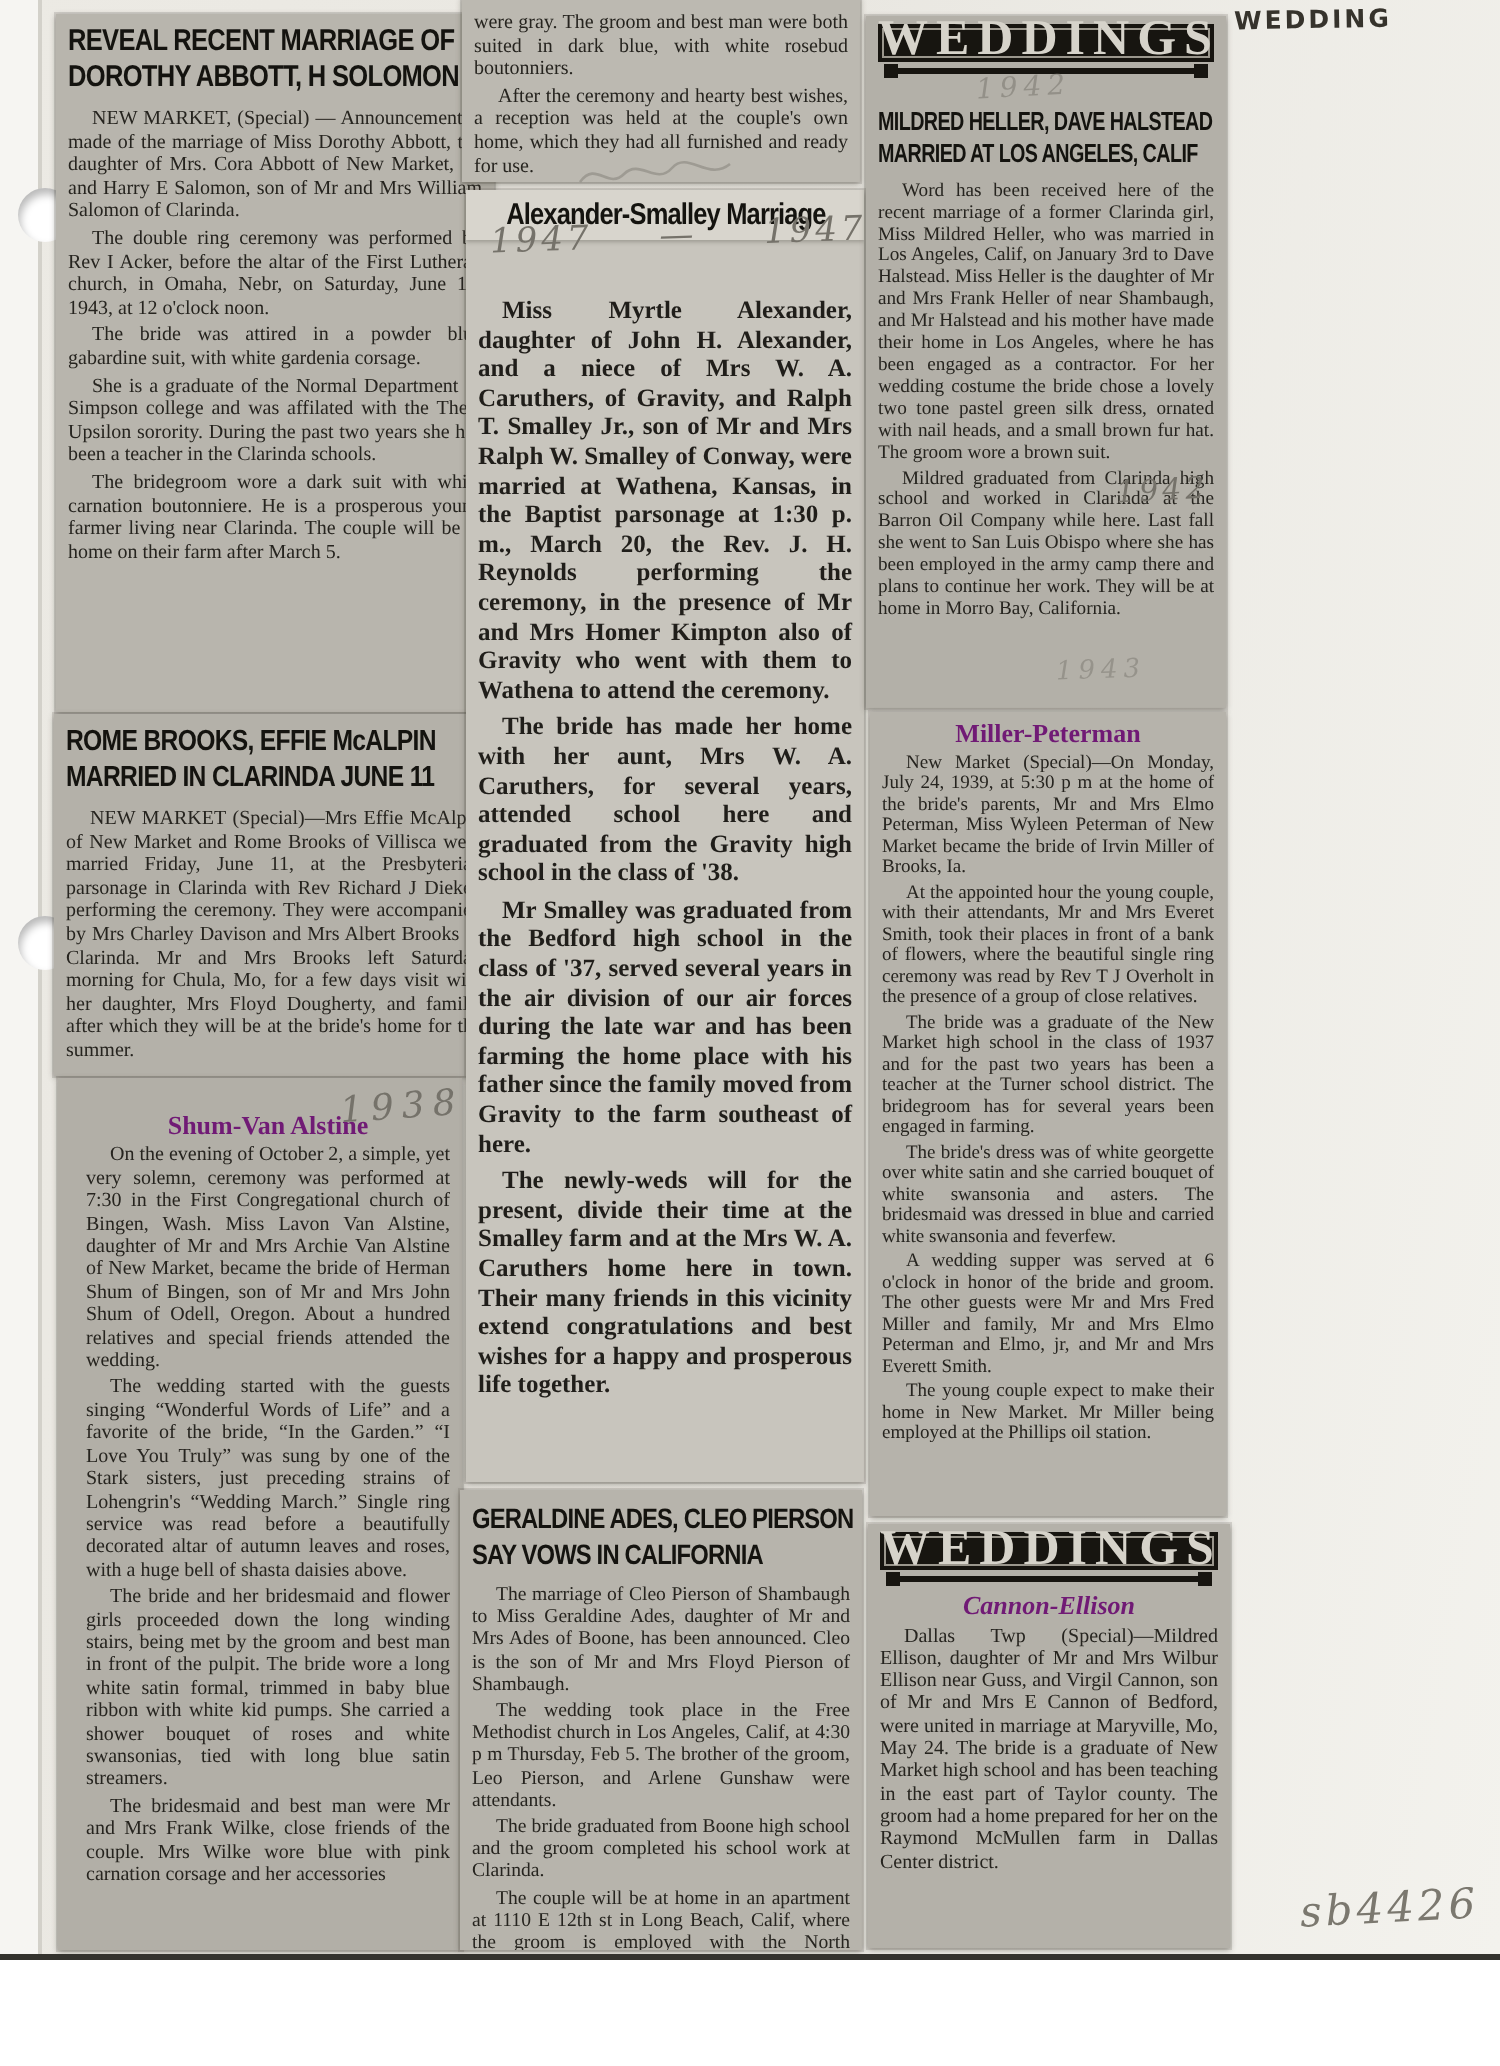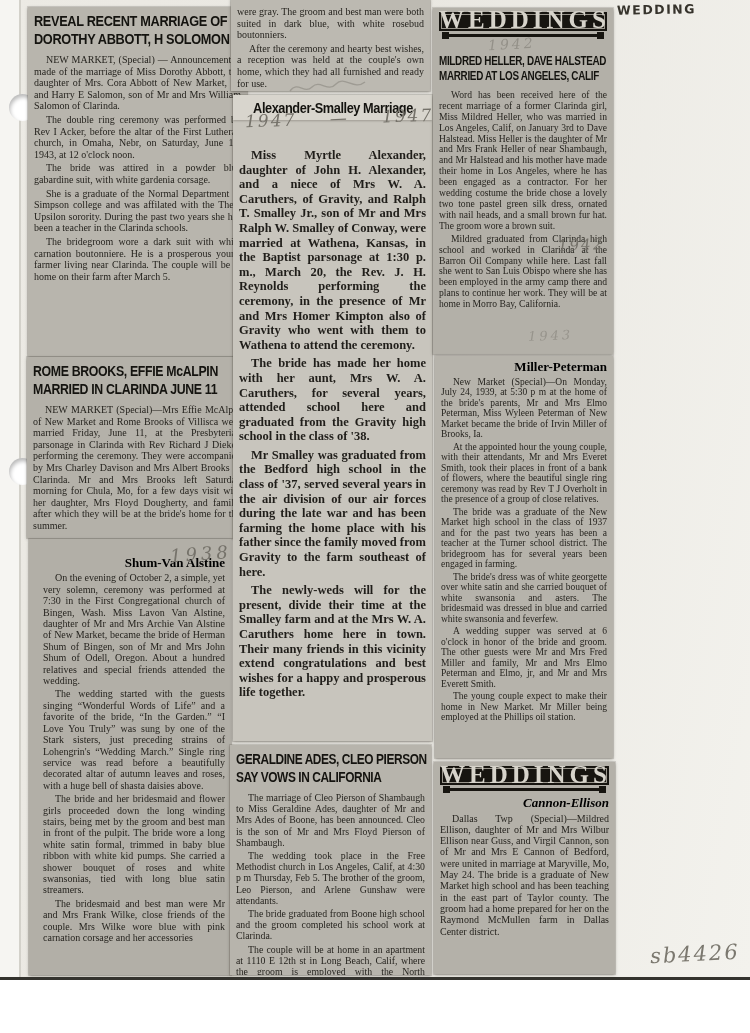--- a/index.html
+++ b/index.html
@@ -34,21 +34,21 @@
   .body-f{font-size:9.8px;line-height:11.2px;}
   .body-g{font-size:9.6px;line-height:10.9px;}
   .body-h{font-size:9.5px;line-height:10.5px;}
   .body-i{font-size:10px;line-height:11.3px;}
   .body-big{font-size:12.5px;line-height:14.6px;font-weight:bold;color:#201e1a;}
   .body-big p{margin-bottom:4px;}
   .hl-sans{font-family:"Liberation Sans", sans-serif;font-weight:bold;color:#14130f;margin:1px 0 6px 0;}
   .hl-line{display:inline-block;white-space:nowrap;transform:scaleX(.85);transform-origin:0 50%;
     font-size:15px;line-height:18px;letter-spacing:-0.4px;}
   .hl-line-narrow{transform:scaleX(.76);font-size:13px;line-height:15.5px;}
-  .hl-serif-center{text-align:right;font-weight:bold;font-size:13px;margin:2px 0 4px 0;color:#000000;}
+  .hl-serif-center{text-align:center;font-weight:bold;font-size:13px;margin:2px 0 4px 0;color:#701a75;}
   .hl-strip{background:#d8d5cd;margin:-4px -6px 6px -6px;padding:4px 0 3px 0;text-align:center;
     box-shadow:0 1px 2px rgba(60,55,45,.3);}
   .hl-strip .hl-line{transform-origin:50% 50%;font-size:15px;letter-spacing:-0.5px;}
   .banner{
     background:#171510;color:#d6d3ca;text-align:right;
     font-family:"Liberation Serif", serif;font-weight:bold;
     font-size:25px;letter-spacing:4px;padding:3px 0 5px 0;
     box-shadow:inset 0 0 0 2px #171510, inset 0 0 0 3px #9a968c;
   }
   .banner-base{height:3px;background:#171510;margin:3px 5px 6px 5px;position:relative;}

